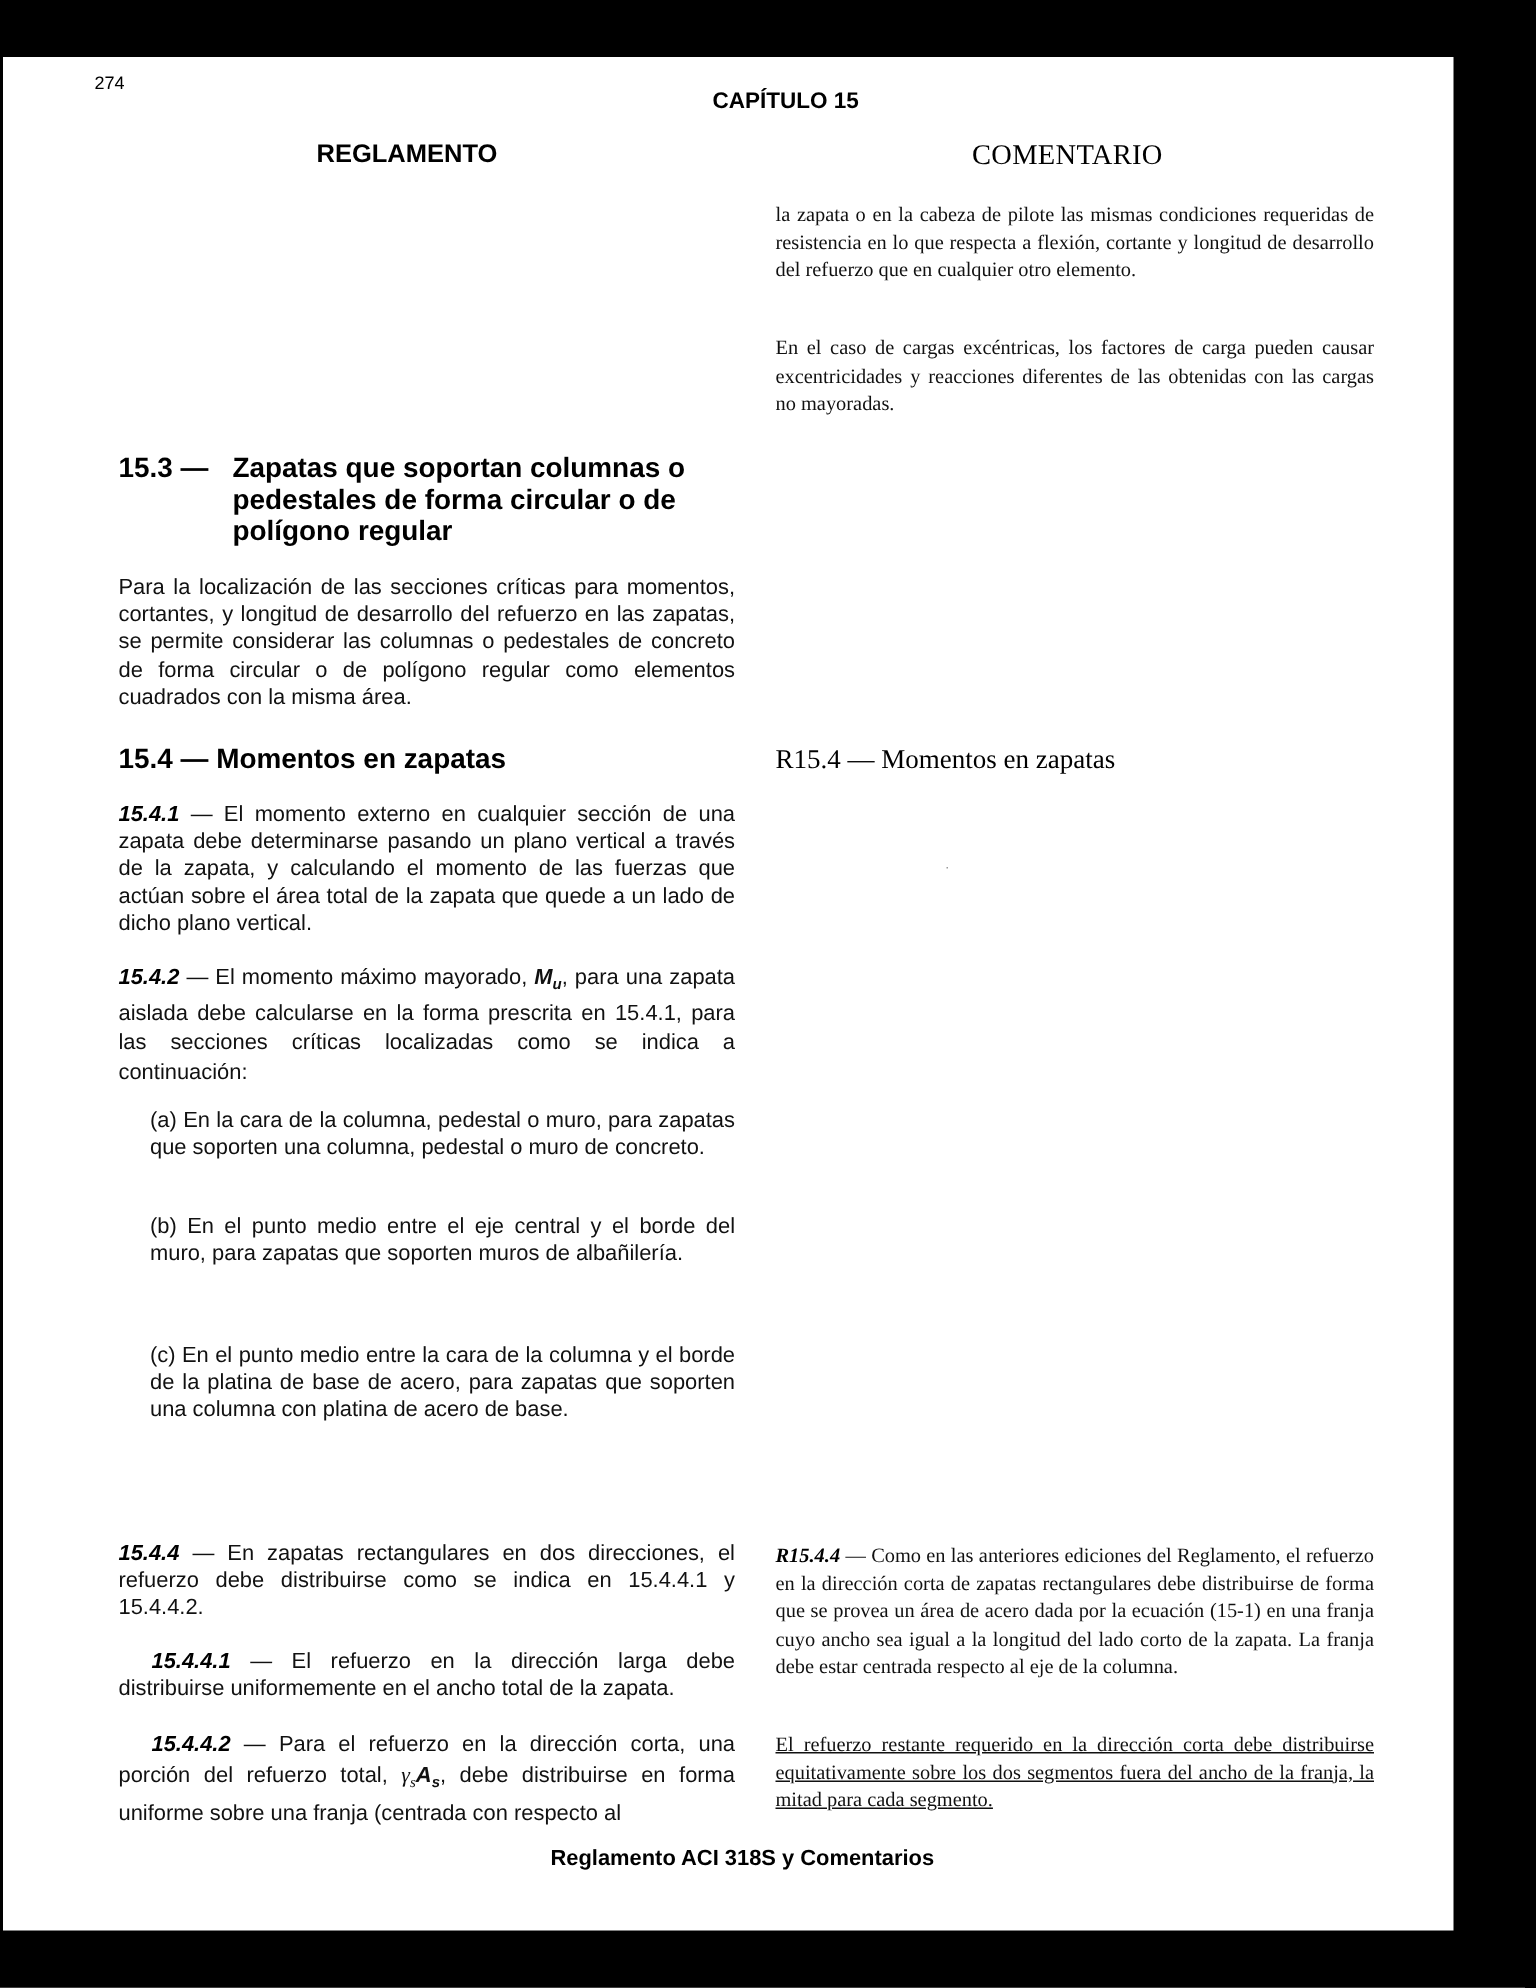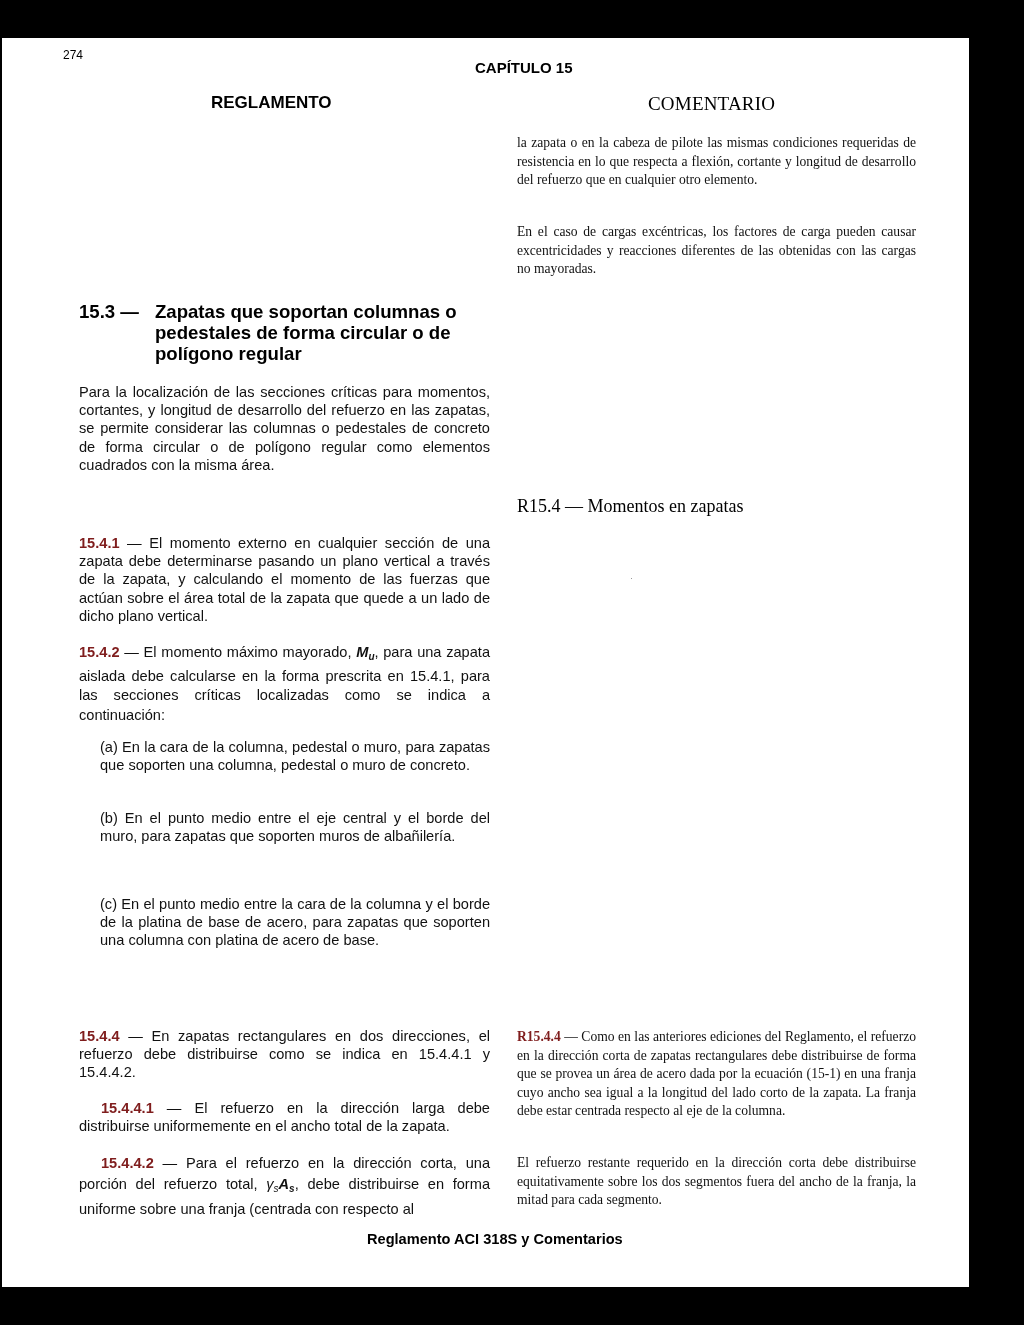--- a/index.html
+++ b/index.html
@@ -80,28 +80,28 @@
     white-space: nowrap;
     padding-right: 5px;
   }
   .h-serif {
     font-family: "Liberation Serif", serif;
     font-weight: normal;
     font-size: 18px;
     line-height: 21px;
     margin: 0;
   }
-  b.secnum { font-weight: bold; color: #7f1d1d; }
+  b.secnum { font-weight: bold; color: #000000; font-style: italic; }
   .mathsym {
     font-family: "Liberation Sans", sans-serif;
     font-style: italic;
     font-weight: bold;
   }
   .greek {
-    font-family: Liberation Sans, sans-serif;
+    font-family: Liberation Serif, serif;
     font-style: italic;
   }
   sub { font-size: 10px; vertical-align: -3px; }
   .dot {
     width: 1px; height: 1px; background: #999;
   }
   .footer {
     left: 365px; top: 1193px;
     font-size: 14.6px; font-weight: bold;
   }
@@ -126,20 +126,21 @@
   <div class="abs left-col" style="top:263px;">
     <div class="h-main h-hang">
       <span class="num">15.3 —</span>
       <span>Zapatas que soportan columnas o pedestales de forma circular o de polígono regular</span>
     </div>
   </div>
   <div class="abs left-col sans-body" style="top:345px;">
     <p class="para">Para la localización de las secciones críticas para momentos, cortantes, y longitud de desarrollo del refuerzo en las zapatas, se permite considerar las columnas o pedestales de concreto de forma circular o de polígono regular como elementos cuadrados con la misma área.</p>
   </div>
 
+  <div class="abs left-col h-main" style="top:457px;">15.4 — Momentos en zapatas</div>
 
   <div class="abs right-col h-serif" style="top:458px;">R15.4 — Momentos en zapatas</div>
   <div class="abs dot" style="left:629px; top:540px;"></div>
 
   <div class="abs left-col sans-body" style="top:496px;">
     <p class="para"><b class="secnum">15.4.1</b><span> — El momento externo en cualquier sección de una zapata debe determinarse pasando un plano vertical a través de la zapata, y calculando el momento de las fuerzas que actúan sobre el área total de la zapata que quede a un lado de dicho plano vertical.</span></p>
   </div>
 
   <div class="abs left-col sans-body" style="top:605px; line-height:19.5px;">
     <p class="para"><b class="secnum">15.4.2</b><span> — El momento máximo mayorado, </span><span class="mathsym"><span>M</span><sub>u</sub></span><span>, para una zapata aislada debe calcularse en la forma prescrita en 15.4.1, para las secciones críticas localizadas como se indica a continuación:</span></p>
@@ -164,18 +165,18 @@
     <p class="para indent-first"><b class="secnum">15.4.4.1</b><span> — El refuerzo en la dirección larga debe distribuirse uniformemente en el ancho total de la zapata.</span></p>
   </div>
 
   <div class="abs left-col sans-body" style="top:1115px; line-height:20.5px;">
     <p class="para indent-first"><b class="secnum">15.4.4.2</b><span> — Para el refuerzo en la dirección corta, una porción del refuerzo total, </span><span class="greek"><span>γ</span><sub>s</sub></span><span class="mathsym"><span>A</span><sub>s</sub></span><span>, debe distribuirse en forma uniforme sobre una franja (centrada con respecto al</span></p>
   </div>
 
   <div class="abs right-col serif-body" style="top:990px;">
     <p class="para"><b class="secnum">R15.4.4</b><span> — Como en las anteriores ediciones del Reglamento, el refuerzo en la dirección corta de zapatas rectangulares debe distribuirse de forma que se provea un área de acero dada por la ecuación (15-1) en una franja cuyo ancho sea igual a la longitud del lado corto de la zapata. La franja debe estar centrada respecto al eje de la columna.</span></p>
   </div>
-  <div class="abs right-col serif-body" style="top:1116px;">
+  <div class="abs right-col serif-body" style="top:1116px;text-decoration:underline;">
     <p class="para">El refuerzo restante requerido en la dirección corta debe distribuirse equitativamente sobre los dos segmentos fuera del ancho de la franja, la mitad para cada segmento.</p>
   </div>
 
   <div class="abs sans footer">Reglamento ACI 318S y Comentarios</div>
 </div>
 
 </body></html>

